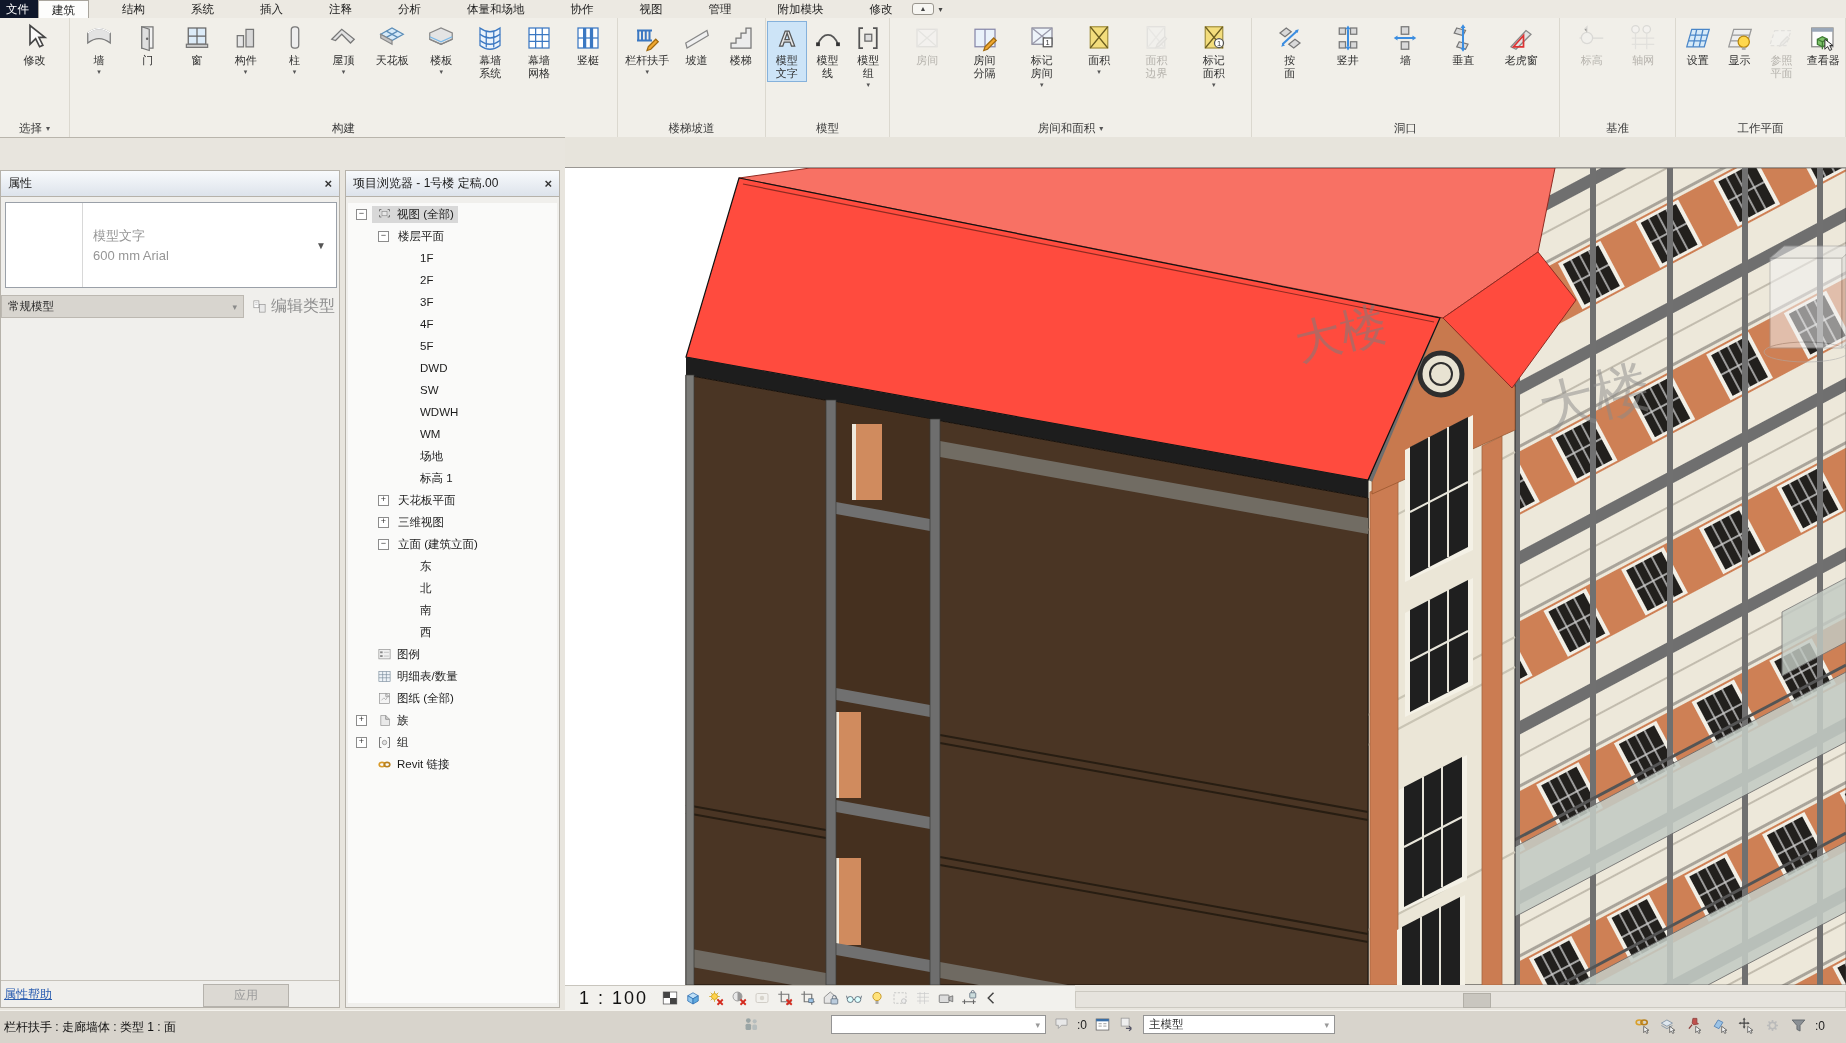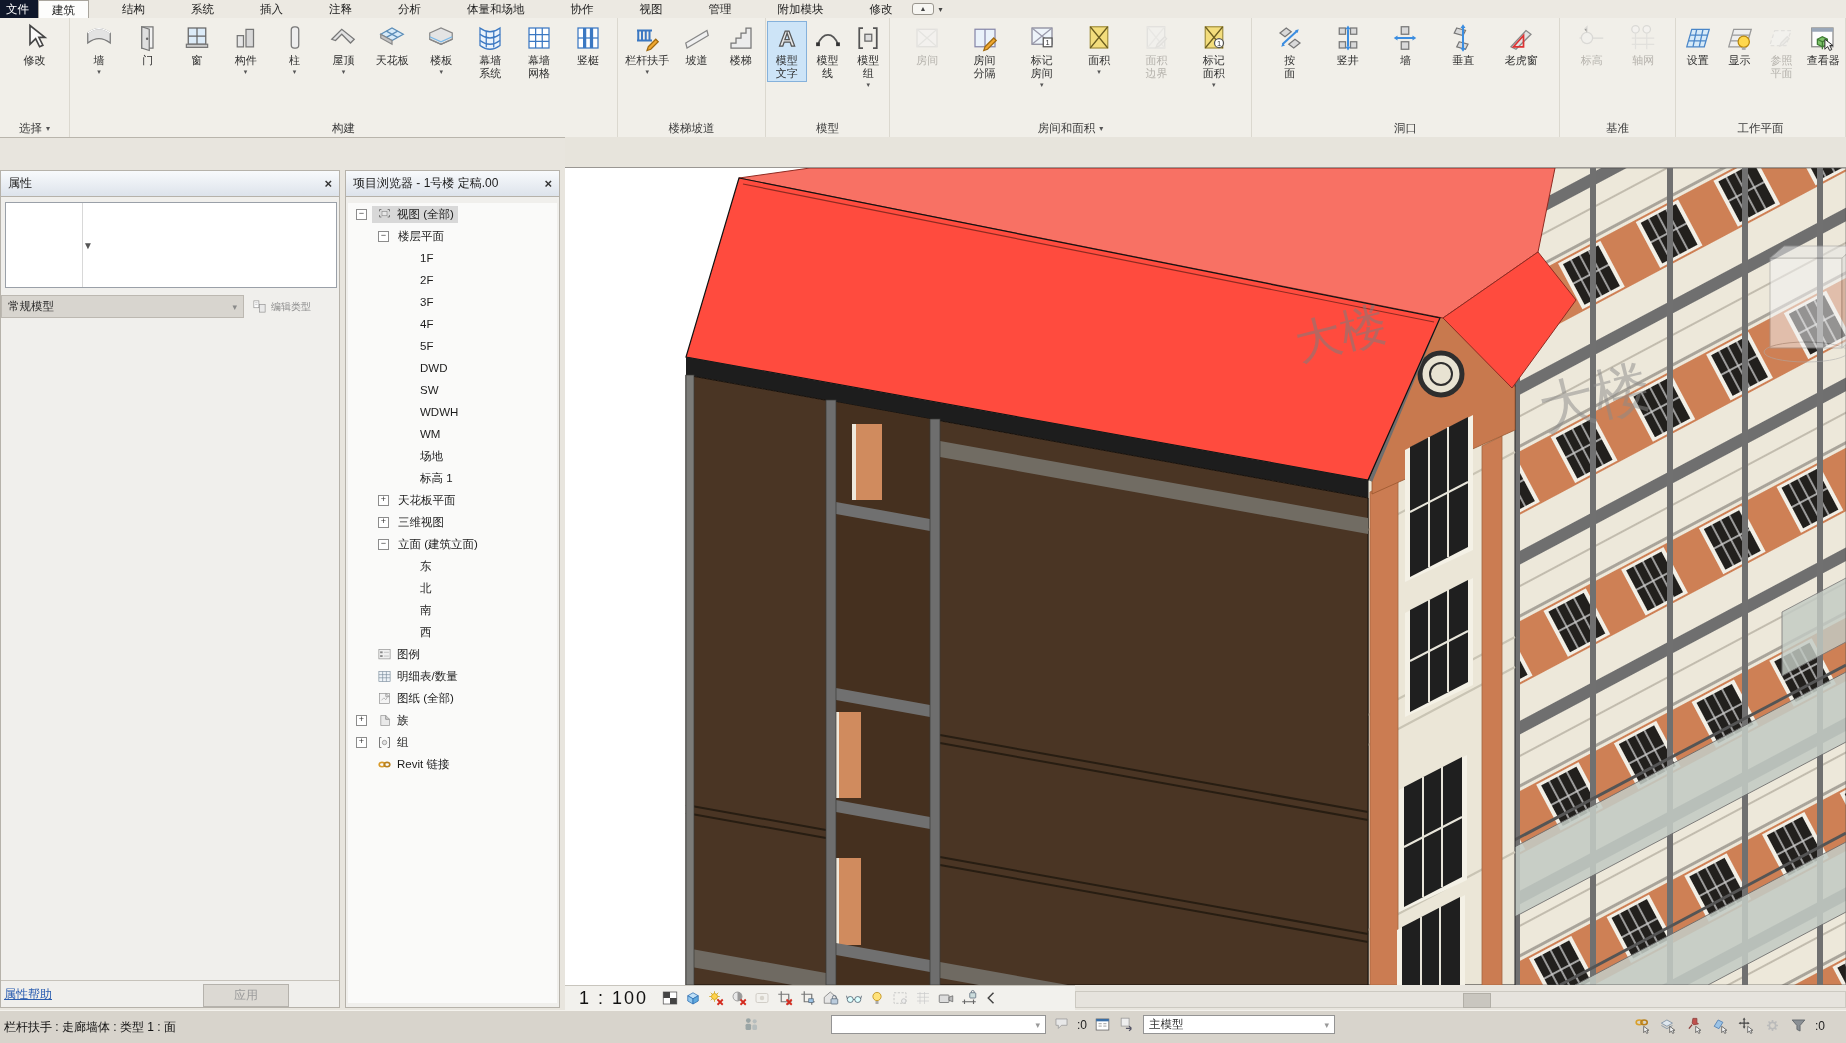--- a/index.html
+++ b/index.html
@@ -40,21 +40,21 @@
   .typesel{position:absolute;left:4px;top:31px;width:330px;height:84px;background:#fff;
     border:1px solid #9AA0A8;display:flex;}
   .thumb{width:76px;border-right:1px solid #D8D8D8;background:#fff;}
   .tstext{flex:1;display:flex;flex-direction:column;justify-content:center;padding-left:10px;
     font-size:13px;color:#969696;gap:3px;}
   .tsarrow{width:20px;display:flex;align-items:center;color:#555;font-size:10px;}
   .catrow{position:absolute;left:0;top:124px;width:338px;height:23px;display:flex;}
   .catcombo{width:243px;background:#D8D5CF;border:1px solid #BCB8B1;display:flex;align-items:center;
     font-size:11.5px;color:#2a2a2a;padding:0 6px;box-sizing:border-box;}
   .catcombo .chev{margin-left:auto;color:#8a8a8a;font-size:9px;}
-  .edittype{flex:1;display:flex;align-items:center;gap:4px;font-size:10px;color:#8f8f8f;
+  .edittype{flex:1;display:flex;align-items:center;gap:4px;font-size:16px;color:#8f8f8f;
     padding-left:8px;cursor:pointer;}
   .propbottom{position:absolute;left:0;bottom:0;width:100%;height:26px;border-top:1px solid #C6C2BA;
     display:flex;align-items:center;}
   .prophelp{font-size:12px;color:#2a5db0;text-decoration:underline;margin-left:3px;cursor:pointer;}
   .applybtn{position:absolute;left:202px;top:3px;width:84px;height:21px;background:#DCD9D3;
     border:1px solid #B5B2AC;color:#9B9B9B;font-size:12px;display:flex;align-items:center;
     justify-content:center;}
   
   .tree{position:absolute;left:2px;top:32px;right:2px;bottom:4px;background:#FAFAF9;overflow:hidden;
     font-size:11.5px;color:#1c1c1c;}
@@ -467,20 +467,24 @@
     </div>
   </div>
 
 <div class="panel" style="left:0;top:170px;width:340px;height:838px;">
   <div class="ptitle">
     <span>属性</span>
     <span class="pclose">×</span>
   </div>
   <div class="typesel">
     <div class="thumb"></div>
+    <div class="tstext">
+      <span>模型文字</span>
+      <span>600 mm Arial</span>
+    </div>
     <div class="tsarrow">▼</div>
   </div>
   <div class="catrow">
     <div class="catcombo">
       <span>常规模型</span>
       <span class="chev">▾</span>
     </div>
     <div class="edittype">
       <svg width="15" height="15" viewBox="0 0 24 24">
         <rect x="3" y="3" width="8" height="11" fill="#fff" stroke="#8a8a8a"></rect>

